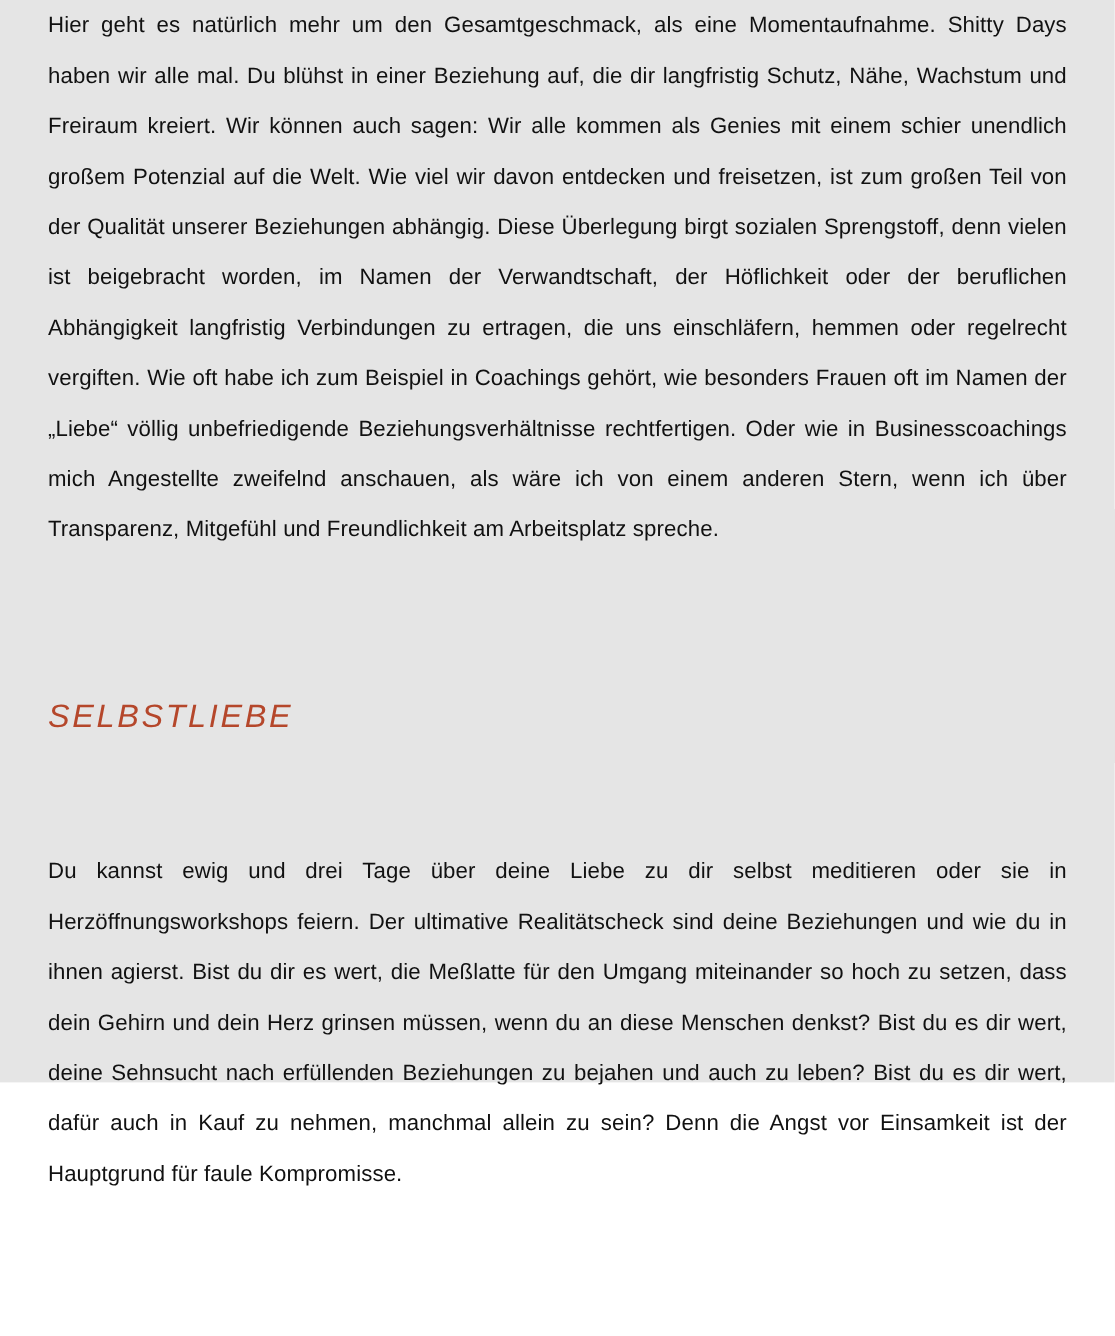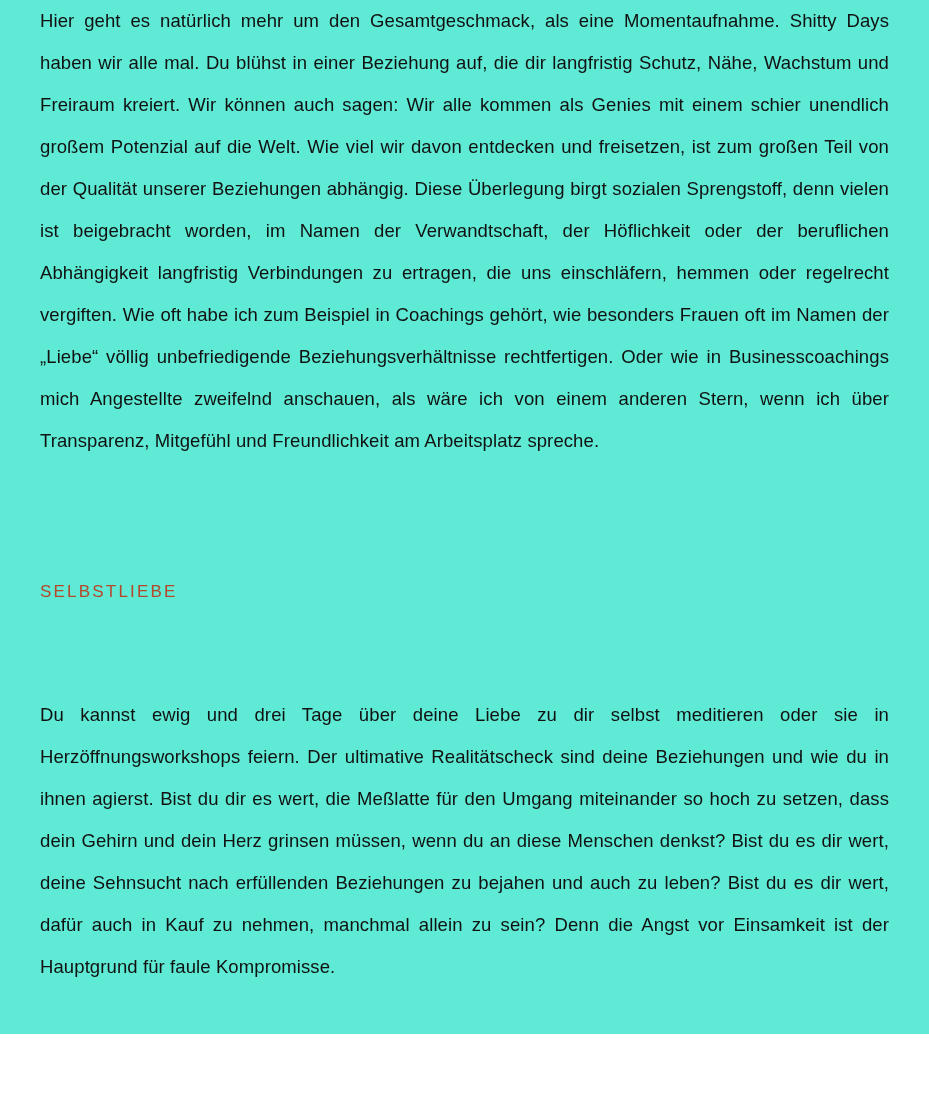--- a/index.html
+++ b/index.html
@@ -10,49 +10,50 @@
   body {
     width: 929px;
     height: 1113px;
     font-family: "Liberation Serif", serif;
     color: #000000;
     overflow: hidden;
   }
   .page {
     box-sizing: border-box;
     width: 929px;
-    height: 1034px;
+    height: 902px;
     padding: 0 40px 0 40px;
-    background: #5eead4;
+    background: #e5e5e5;
   }
   p.body-text {
     font-family: "Liberation Sans", sans-serif;
     font-size: 18.5px;
     line-height: 42px;
     text-align: justify;
     text-justify: inter-word;
     margin: 0;
     color: #111111;
     letter-spacing: 0.1px;
   }
   .para-1 {
     margin-top: 0;
     padding-top: 0;
   }
   .spacer-1 { height: 52px; }
   .spacer-2 { height: 68px; }
   .spacer-3 { height: 92px; }
   h2.section-heading {
     font-family: "Liberation Sans", sans-serif;
-    font-size: 17px;
+    font-size: 27px;
     font-weight: 400;
     letter-spacing: 2.2px;
     color: #b5472b;
     margin: 0;
     text-transform: uppercase;
+    font-style: italic;
   }
 </style>
 </head>
 <body>
 
 <div class="page">
 
   <p class="body-text para-1">Hier geht es natürlich mehr um den Gesamtgeschmack, als eine Momentaufnahme. Shitty Days haben wir alle mal. Du blühst in einer Beziehung auf, die dir langfristig Schutz, Nähe, Wachstum und Freiraum kreiert. Wir können auch sagen: Wir alle kommen als Genies mit einem schier unendlich großem Potenzial auf die Welt. Wie viel wir davon entdecken und freisetzen, ist zum großen Teil von der Qualität unserer Beziehungen abhängig. Diese Überlegung birgt sozialen Sprengstoff, denn vielen ist beigebracht worden, im Namen der Verwandtschaft, der Höflichkeit oder der beruflichen Abhängigkeit langfristig Verbindungen zu ertragen, die uns einschläfern, hemmen oder regelrecht vergiften. Wie oft habe ich zum Beispiel in Coachings gehört, wie besonders Frauen oft im Namen der „Liebe“ völlig unbefriedigende Beziehungsverhältnisse rechtfertigen. Oder wie in Businesscoachings mich Angestellte zweifelnd anschauen, als wäre ich von einem anderen Stern, wenn ich über Transparenz, Mitgefühl und Freundlichkeit am Arbeitsplatz spreche.</p>
 
   <div class="spacer-1"></div>

